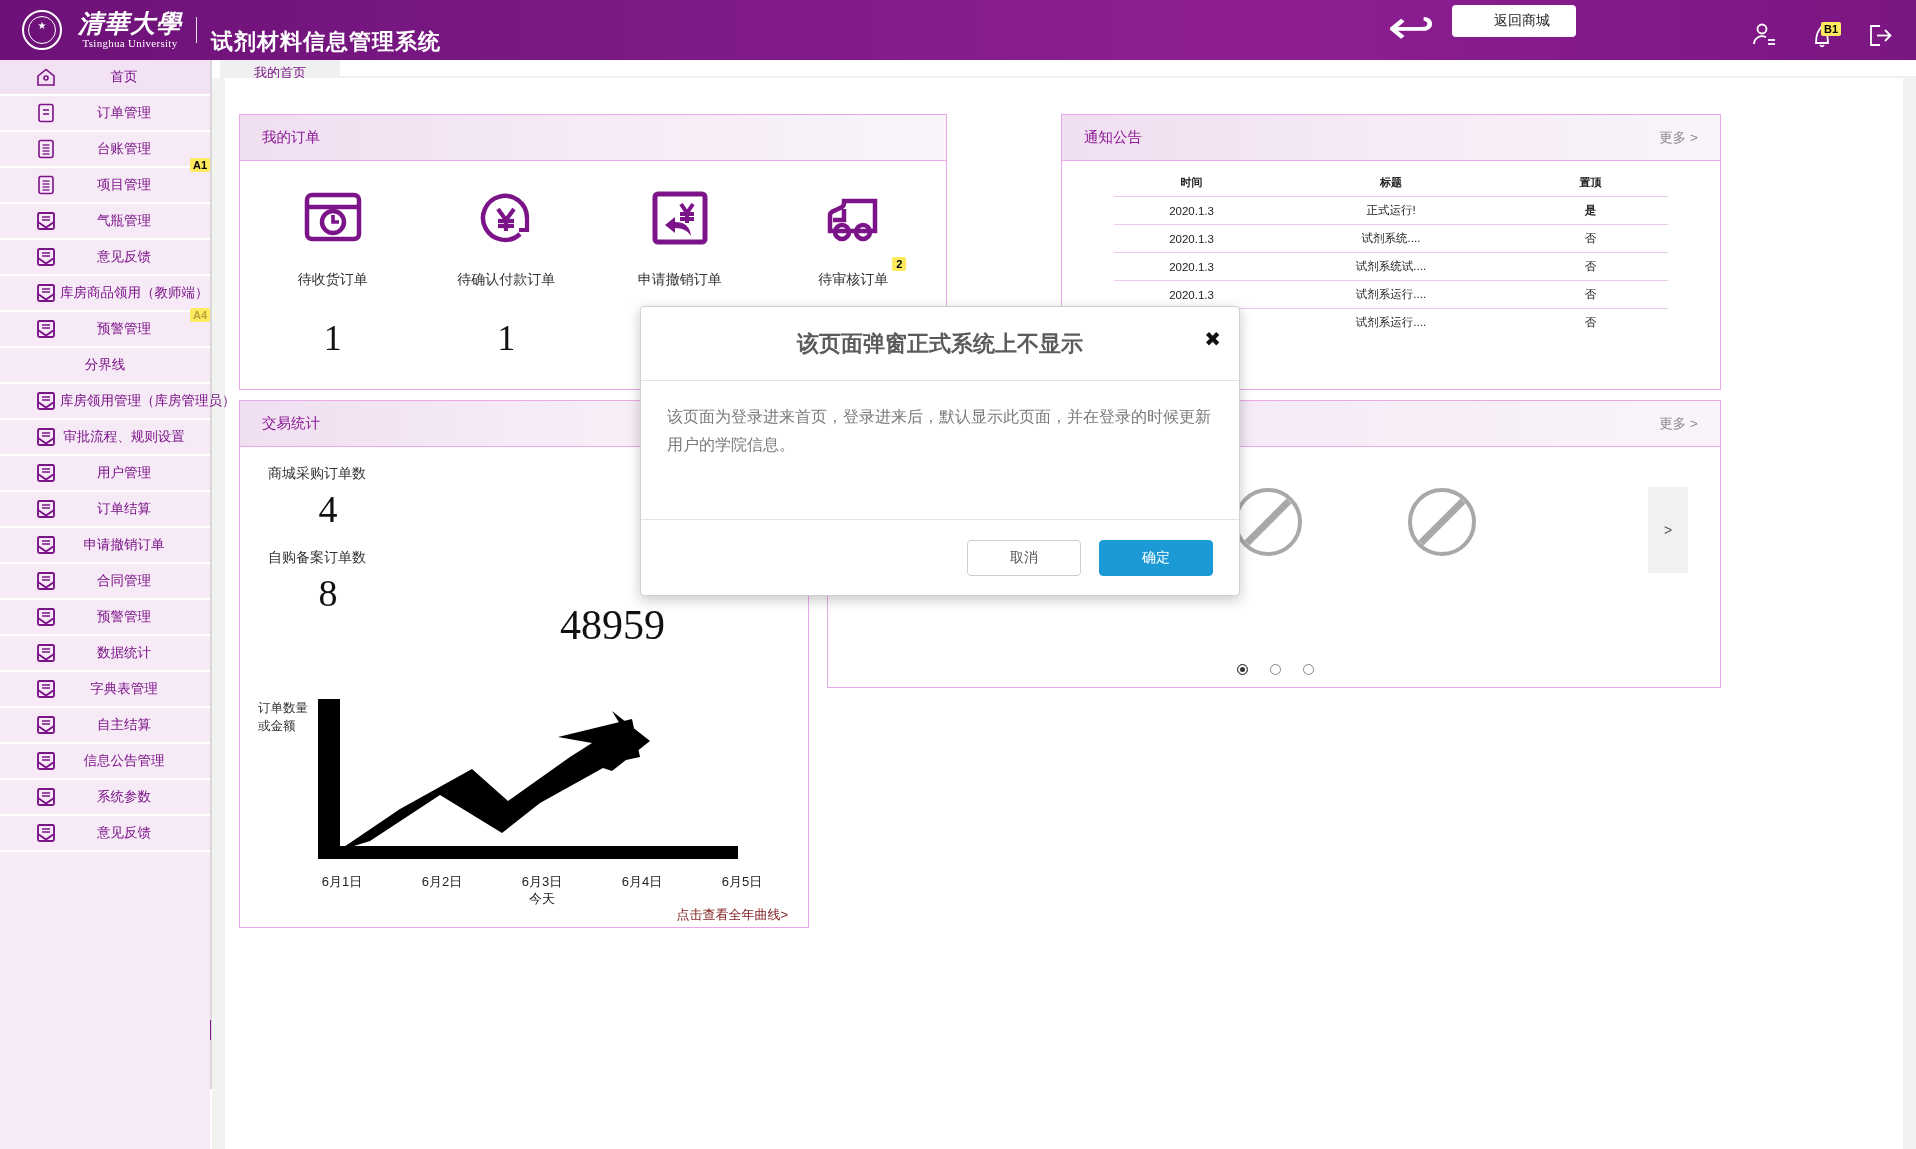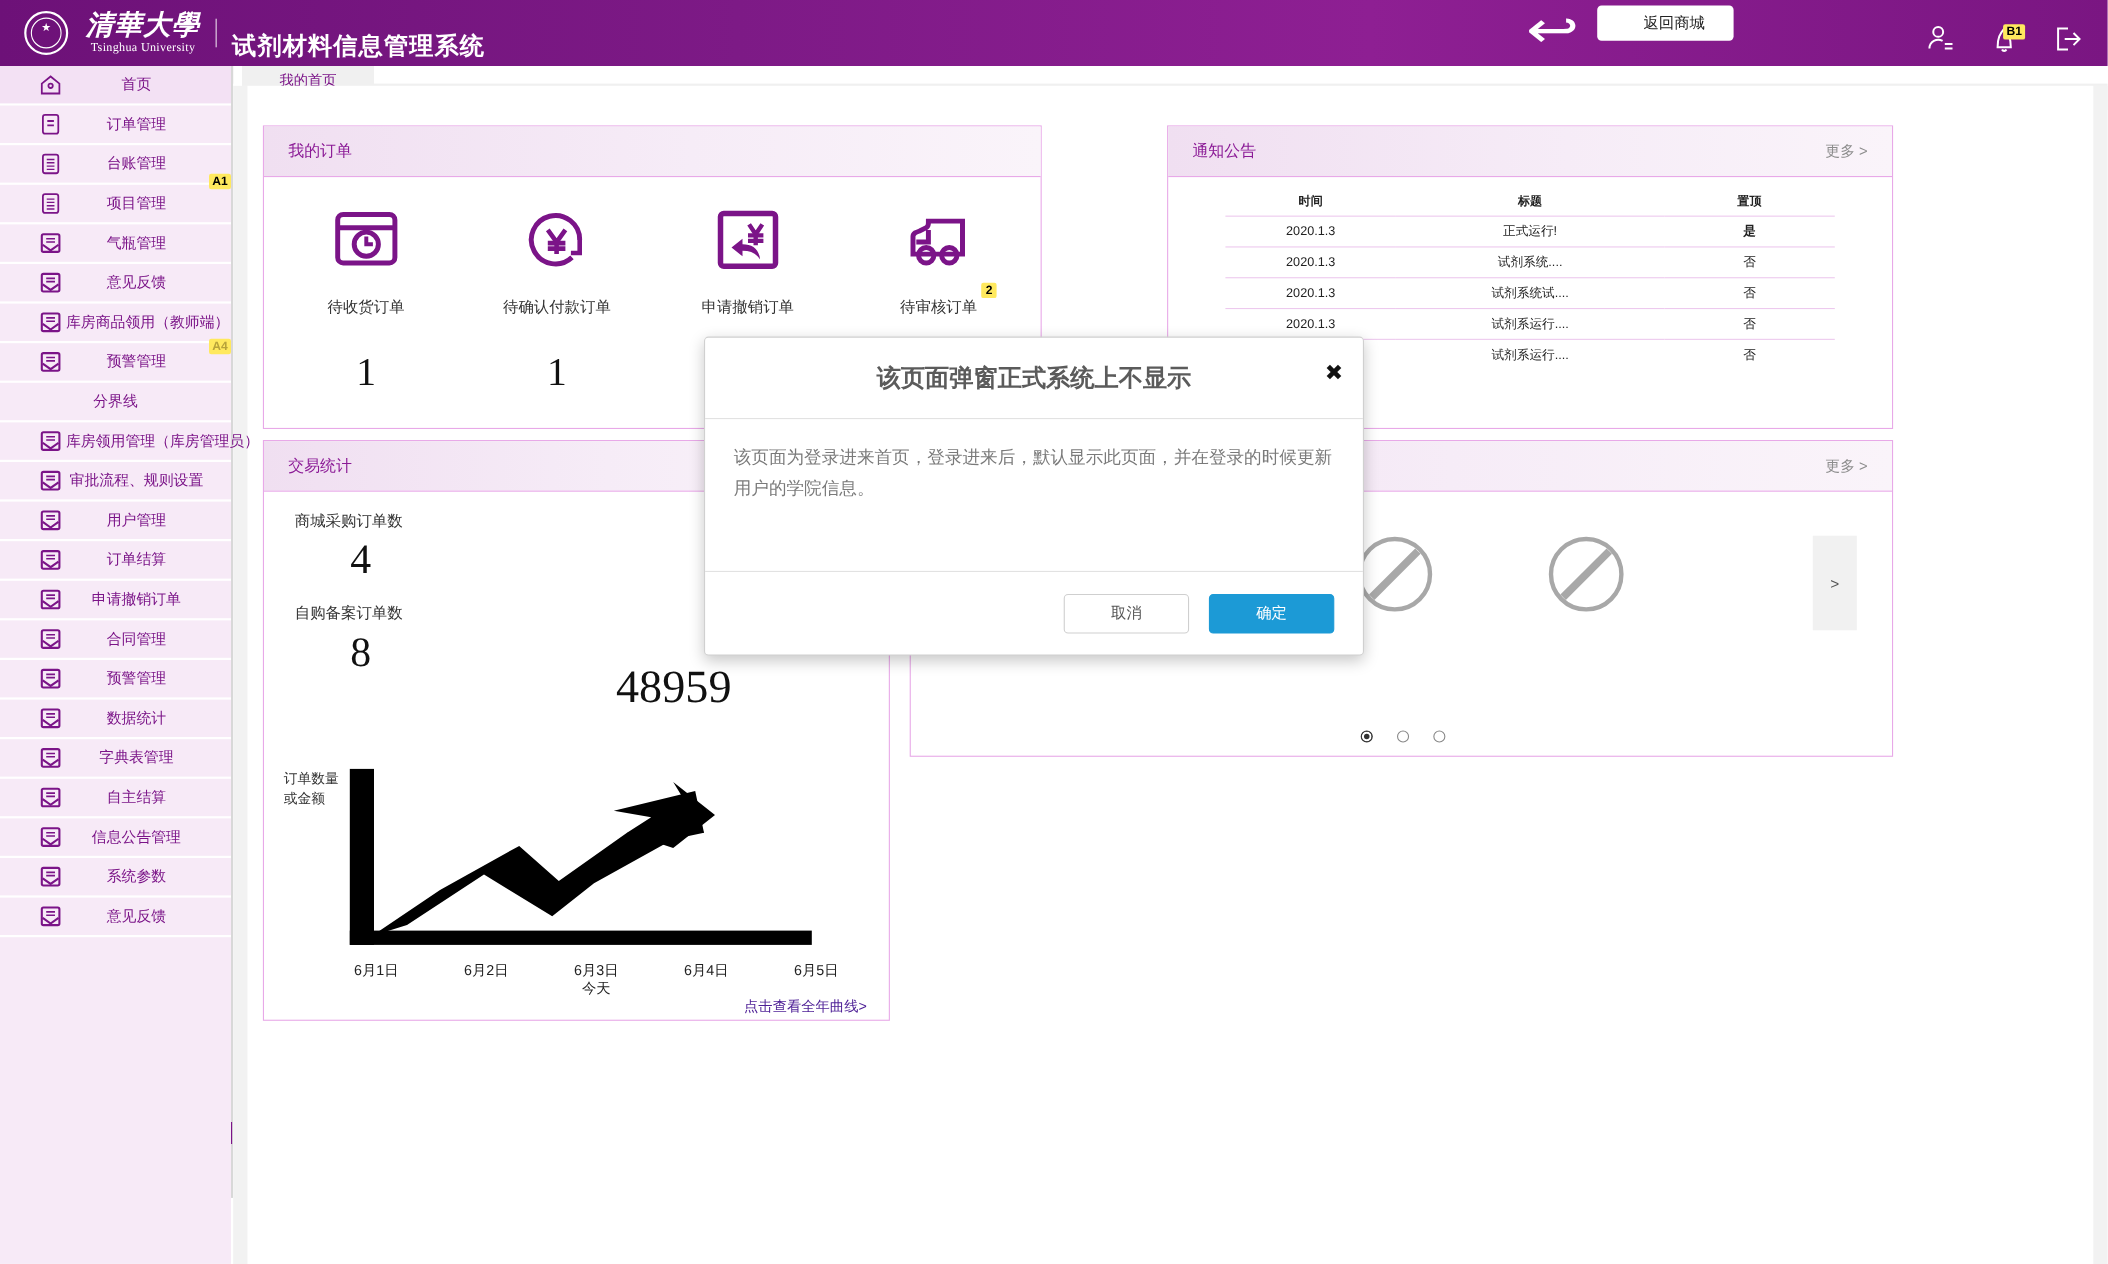--- a/index.html
+++ b/index.html
@@ -189,21 +189,21 @@
     font-size: 42px; color: #111; font-family: "Liberation Serif", serif;
   }
   .chart-area { position: absolute; left: 0; top: 290px; width: 570px; height: 238px; }
   .axis-lbl {
     position: absolute; left: 18px; top: 8px; font-size: 12.5px; color: #333;
     line-height: 18px; text-align: left;
   }
   .xticks { position: absolute; left: 52px; top: 182px; width: 500px; display: flex; }
   .xtick { flex: 1; text-align: center; font-size: 13px; color: #222; line-height: 17px; }
   .chart-more {
-    position: absolute; right: 22px; top: 215px; color: #4c1d95; font-size: 13px; cursor: pointer;
+    position: absolute; right: 22px; top: 215px; color: #7f1d1d; font-size: 13px; cursor: pointer;
   }
 
   
   #card-carousel { left: 602px; top: 322px; width: 894px; height: 288px; }
   .carousel-body { position: relative; height: 240px; }
   .noimg { width: 74px; height: 74px; }
   .car-items {
     position: absolute; top: 38px; left: 0; width: 894px;
     display: flex; align-items: center; justify-content: center; gap: 100px;
   }

